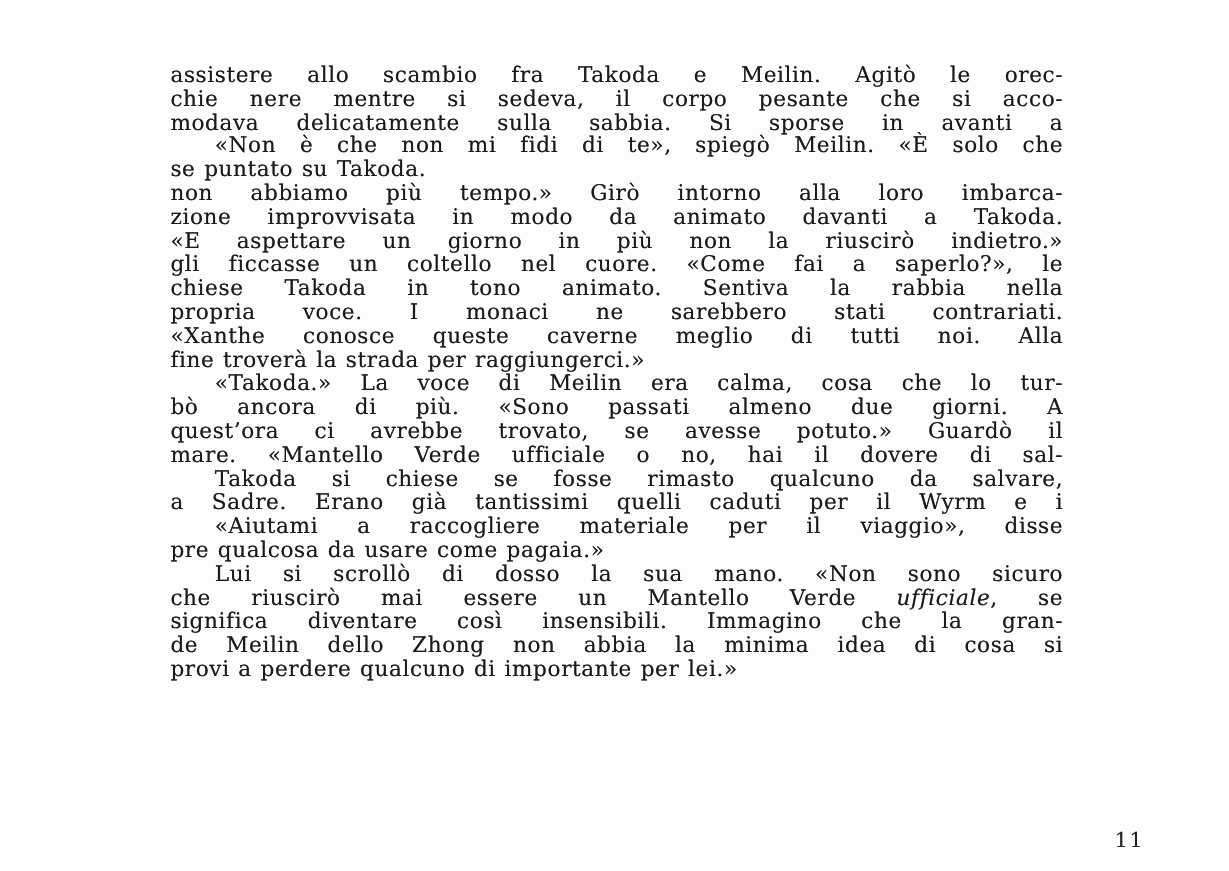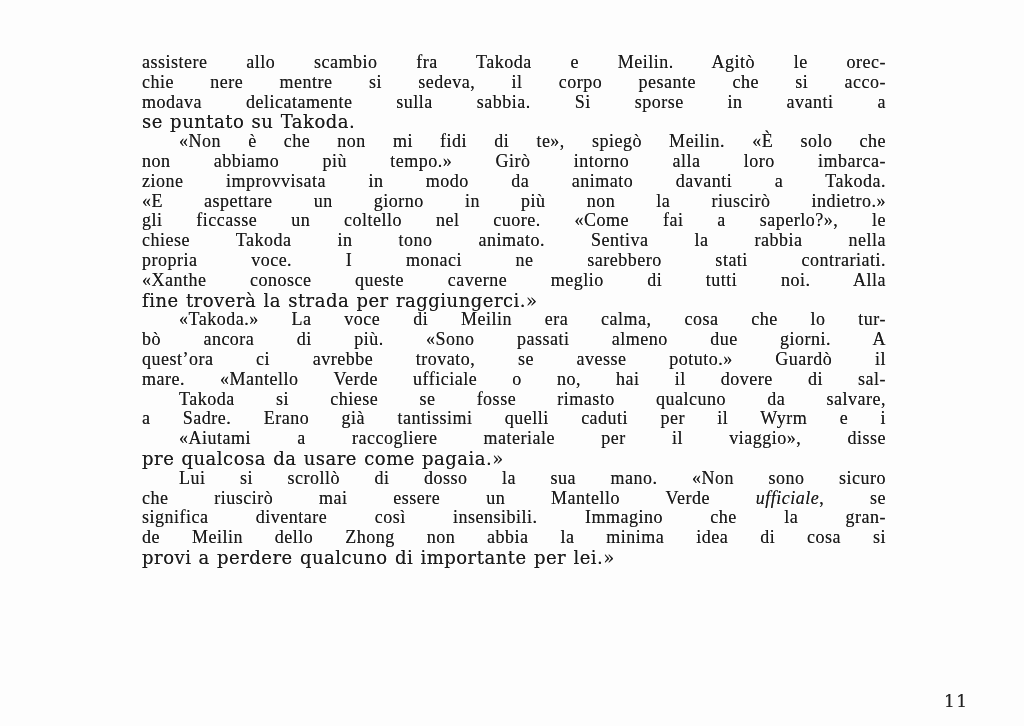--- a/index.html
+++ b/index.html
@@ -31,50 +31,48 @@
     word-spacing: 1px;
     text-shadow: 0 0 0.5px rgba(20,20,20,0.65);
   }
   .line {
     text-align: left;
     white-space: normal;
   }
   .line.j {
     text-align: justify;
     text-align-last: justify;
-    font-family: Liberation Serif, serif;
   }
   .ind {
     display: inline-block;
     width: 37px;
   }
   em {
     font-style: italic;
   }
   .pageno {
     position: absolute;
     left: 929px;
     top: 691px;
     font-size: 17px;
     letter-spacing: 1.5px;
     color: #222;
     text-shadow: 0 0 0.5px rgba(20,20,20,0.6);
-    margin-left: 15px;
   }
 </style>
 </head>
 <body>
 
 <div class="page">
   <div class="text-block" id="text-block">
       <div class="line j"><span>assistere allo scambio fra Takoda e Meilin. Agitò le orec-</span></div>
       <div class="line j"><span>chie nere mentre si sedeva, il corpo pesante che si acco-</span></div>
       <div class="line j"><span>modava delicatamente sulla sabbia. Si sporse in avanti a</span></div>
+      <div class="line j"><span class="ind"></span><span>«Non è che non mi fidi di te», spiegò Meilin. «È solo che</span></div>
       <div class="line"><span>se puntato su Takoda.</span></div>
-      <div class="line j"><span class="ind"></span><span>«Non è che non mi fidi di te», spiegò Meilin. «È solo che</span></div>
       <div class="line j"><span>non abbiamo più tempo.» Girò intorno alla loro imbarca-</span></div>
       <div class="line j"><span>zione improvvisata in modo da animato davanti a Takoda.</span></div>
       <div class="line j"><span>«E aspettare un giorno in più non la riuscirò indietro.»</span></div>
       <div class="line j"><span>gli ficcasse un coltello nel cuore. «Come fai a saperlo?», le</span></div>
       <div class="line j"><span>chiese Takoda in tono animato. Sentiva la rabbia nella</span></div>
       <div class="line j"><span>propria voce. I monaci ne sarebbero stati contrariati.</span></div>
       <div class="line j"><span>«Xanthe conosce queste caverne meglio di tutti noi. Alla</span></div>
       <div class="line"><span>fine troverà la strada per raggiungerci.»</span></div>
       <div class="line j"><span class="ind"></span><span>«Takoda.» La voce di Meilin era calma, cosa che lo tur-</span></div>
       <div class="line j"><span>bò ancora di più. «Sono passati almeno due giorni. A</span></div>

